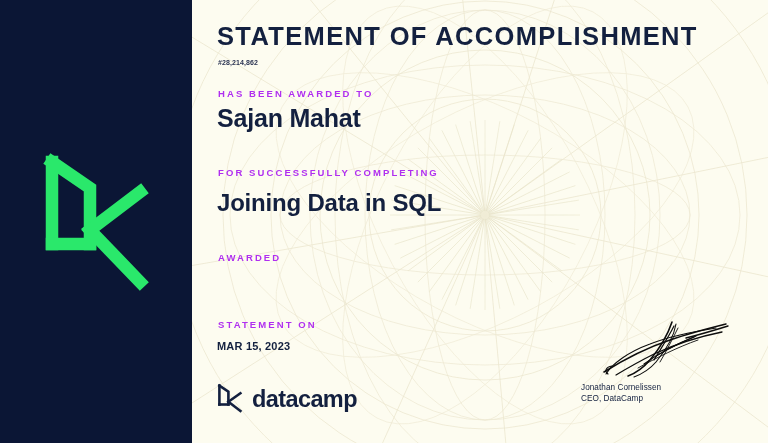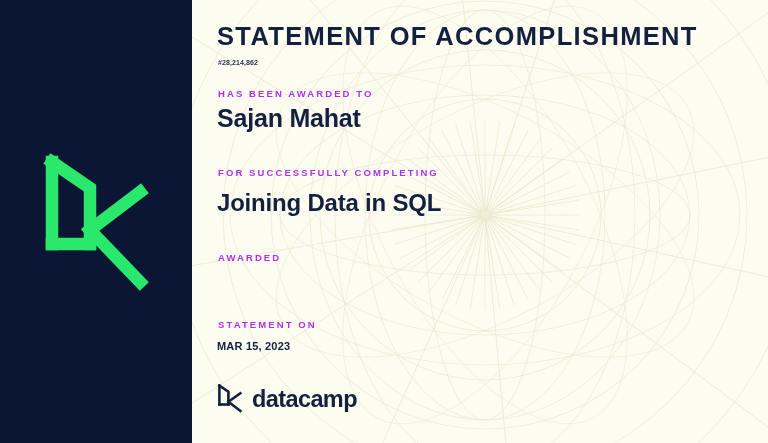--- a/index.html
+++ b/index.html
@@ -308,16 +308,44 @@
             <path d="M 11.4 21.5 L 2.4 21.5"></path>
             <path d="M 23.4 10.2 L 11.4 18.8"></path>
             <path d="M 11.4 18.8 L 23.4 28.0"></path>
           </g>
         </svg>
         <svg class="wordmark-text" width="120" height="26" viewBox="0 0 120 26">
           <text x="0" y="20" font-family="'Liberation Sans', sans-serif" font-size="23.5" font-weight="bold" letter-spacing="-0.6" fill="#13203f">datacamp</text>
         </svg>
       </div>
 
+      <div class="signature-block">
+        <svg class="signature-svg" viewBox="0 0 132 62">
+          <g fill="none" stroke="#0d0d0d" stroke-linecap="round" stroke-linejoin="round">
+
+            <path d="M 6 54 C 22 44, 48 30, 72 22 C 92 15, 112 10, 128 6" stroke-width="1.5"></path>
+
+            <path d="M 8 56 C 14 46, 30 34, 52 26 C 70 19, 92 14, 118 10" stroke-width="1.1"></path>
+
+            <path d="M 74 4 C 70 16, 62 30, 52 42 C 46 49, 38 55, 30 58" stroke-width="1.6"></path>
+            <path d="M 78 6 C 76 18, 68 32, 58 44 C 52 51, 44 56, 36 59" stroke-width="1.1"></path>
+
+            <path d="M 124 14 C 104 18, 78 26, 56 36 C 42 43, 28 51, 18 57" stroke-width="1.3"></path>
+
+            <path d="M 46 46 C 60 36, 78 26, 96 19" stroke-width="1.1"></path>
+            <path d="M 40 50 C 58 40, 80 29, 100 22" stroke-width="0.9"></path>
+            <path d="M 58 38 C 70 31, 84 24, 98 18" stroke-width="1.3"></path>
+
+            <path d="M 56 42 C 62 32, 70 20, 76 8" stroke-width="1.2"></path>
+            <path d="M 62 44 C 68 34, 74 22, 80 10" stroke-width="0.9"></path>
+
+            <path d="M 88 20 C 100 17, 114 13, 130 8" stroke-width="1.4"></path>
+
+            <path d="M 10 56 C 6 53, 8 49, 14 48" stroke-width="1.2"></path>
+          </g>
+        </svg>
+        <div class="signature-name">Jonathan Cornelissen</div>
+        <div class="signature-role">CEO, DataCamp</div>
+      </div>
 
     </div>
   </div>
 </div>
 
 </body></html>

